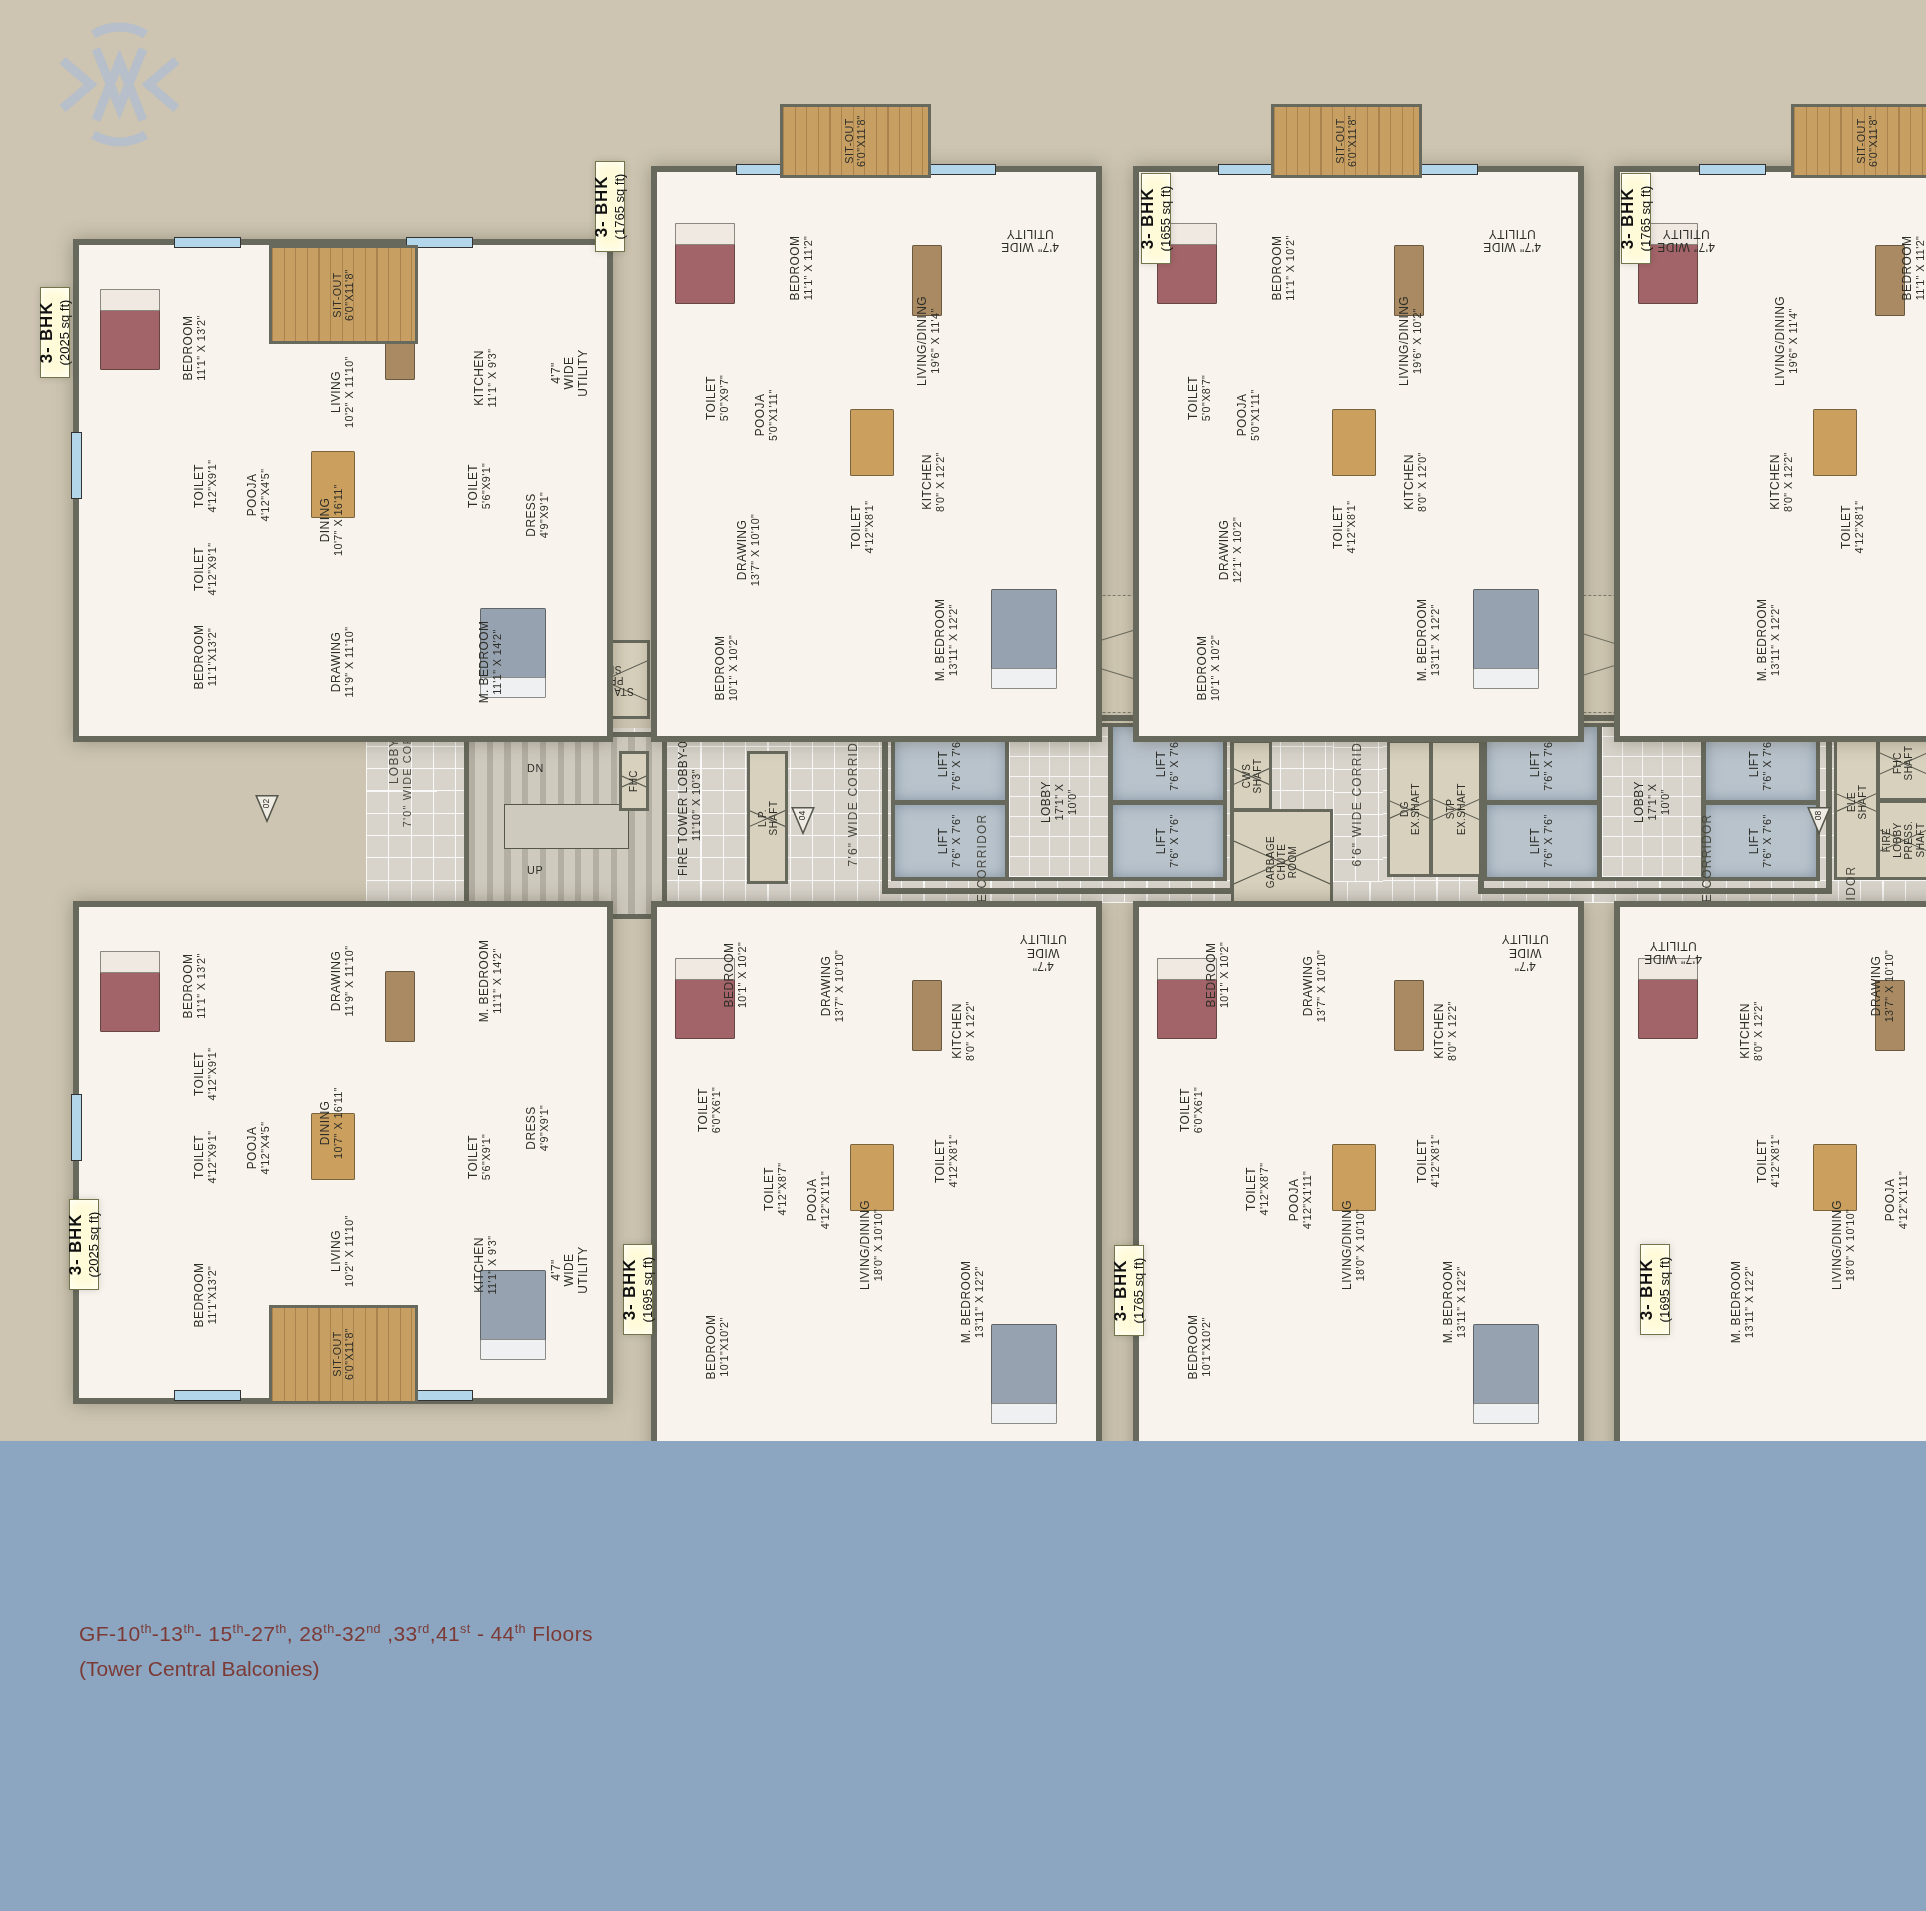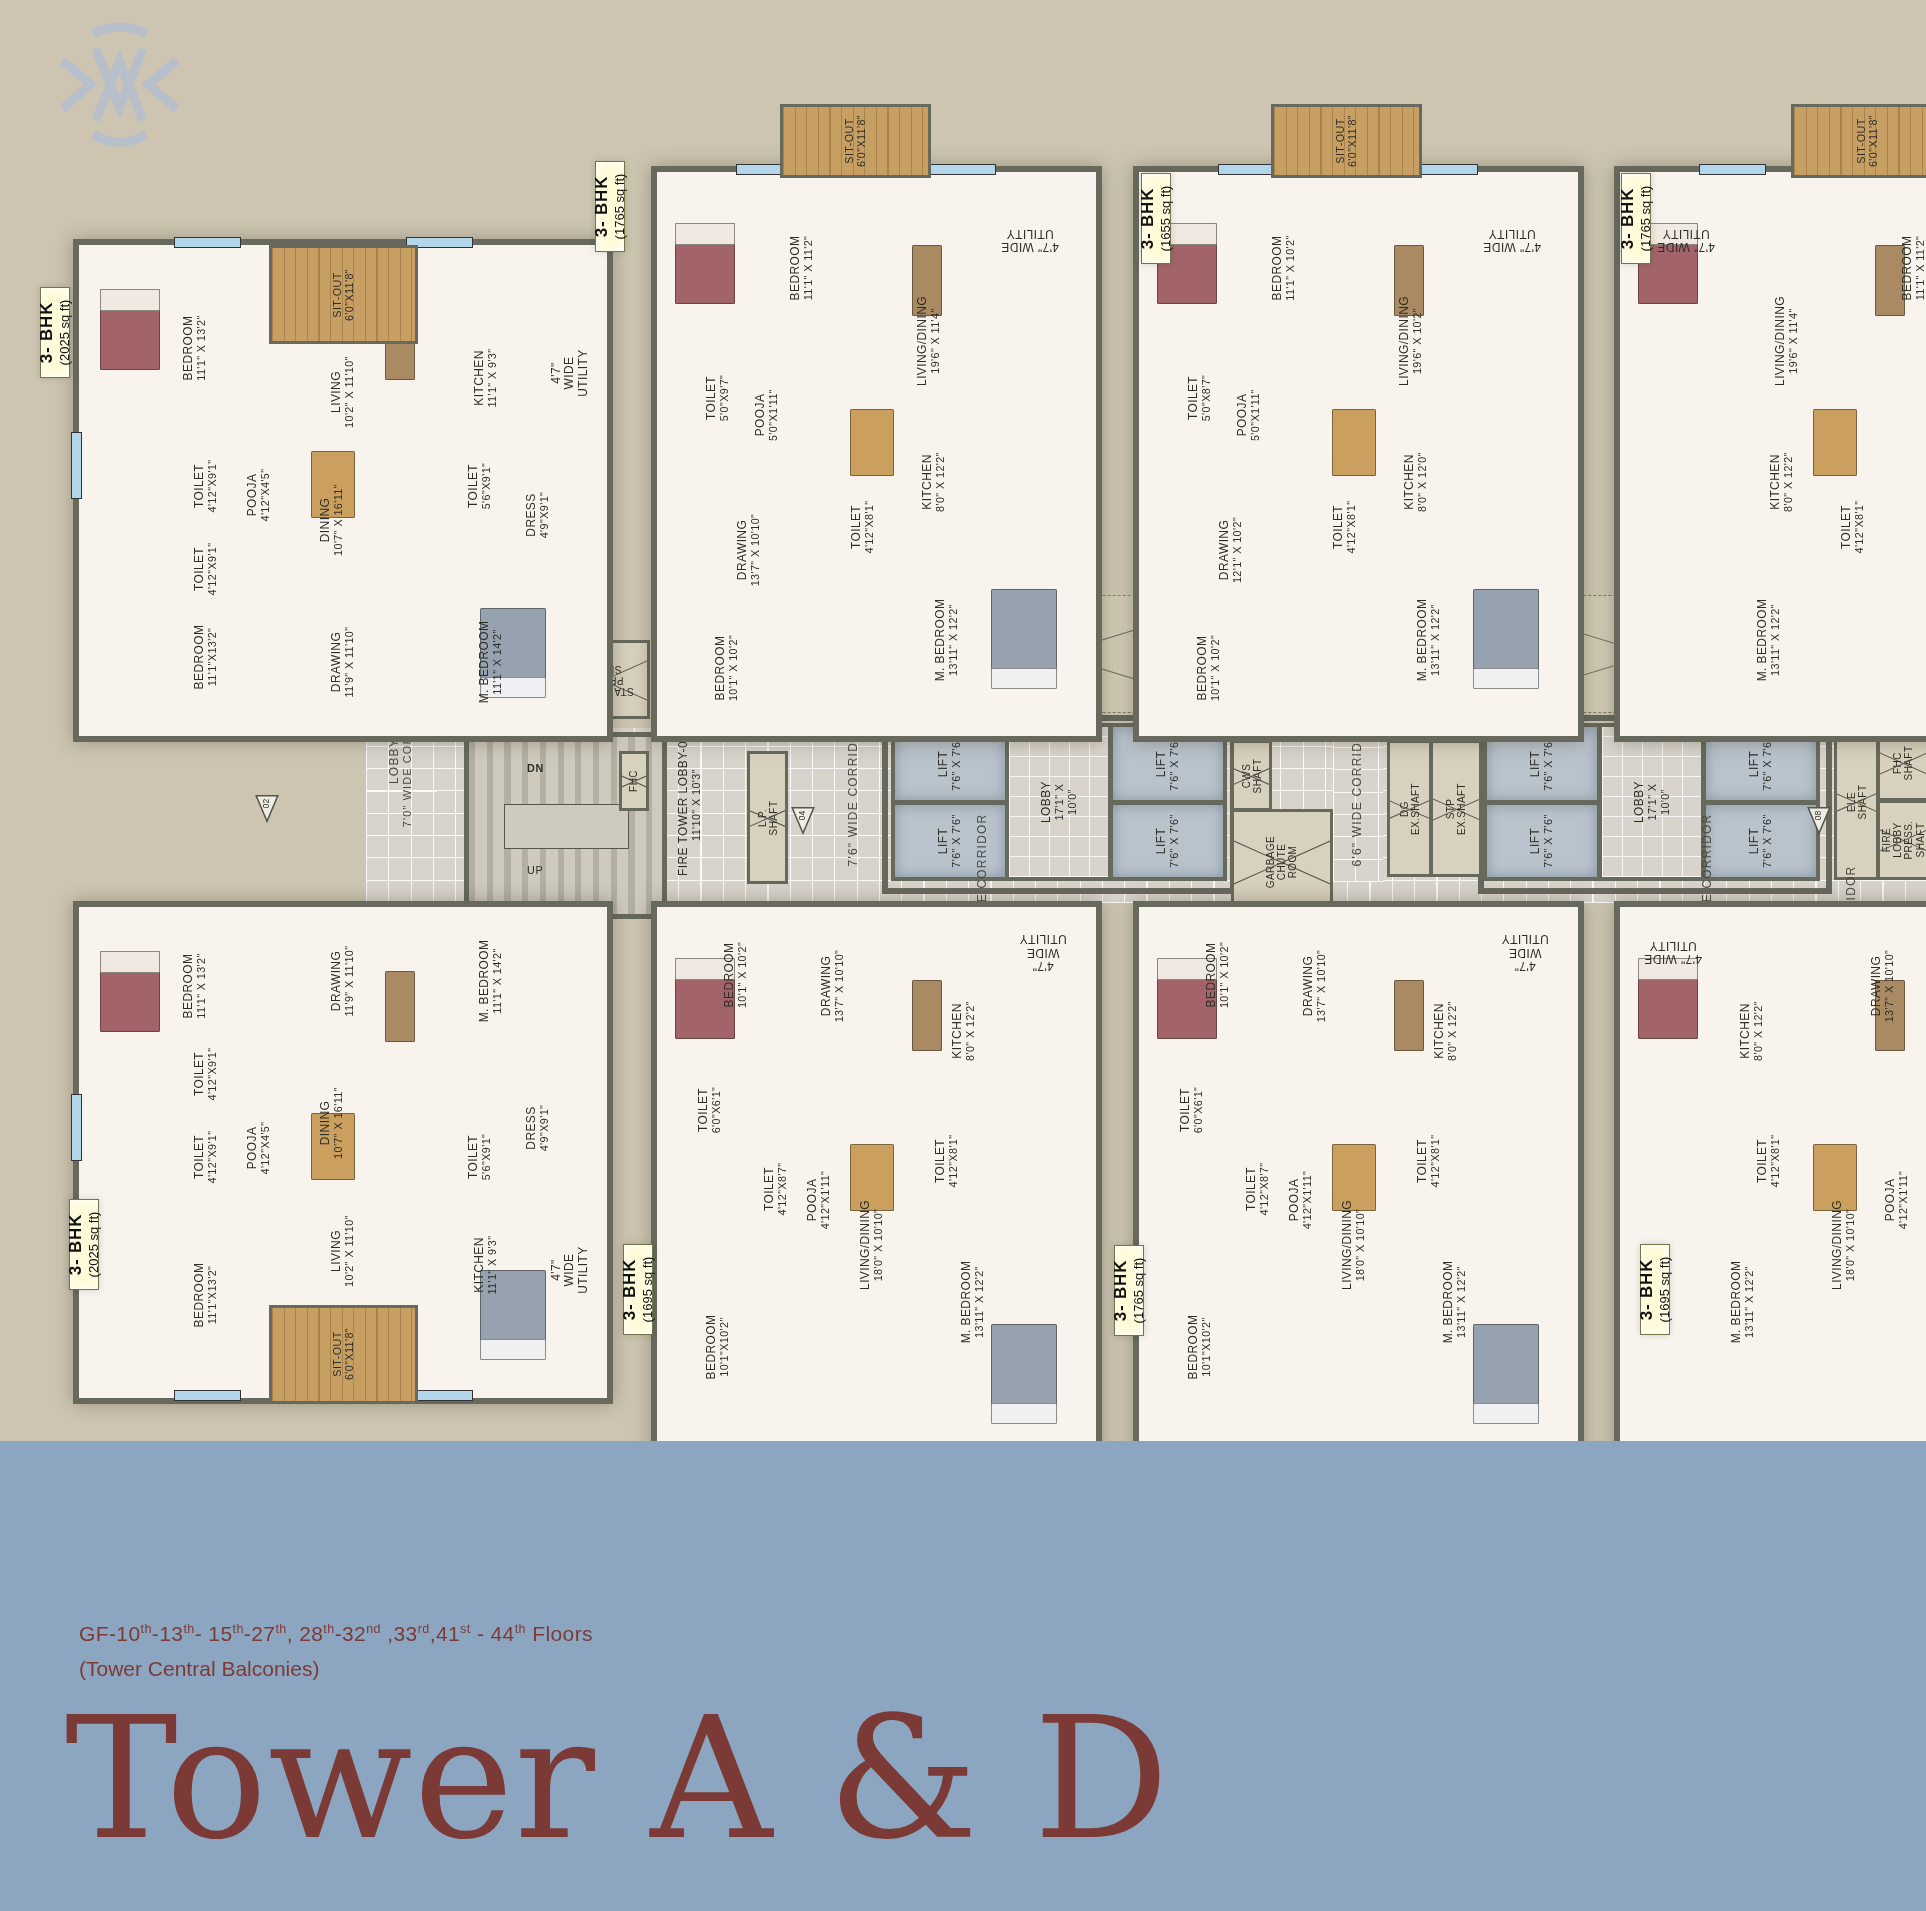--- a/index.html
+++ b/index.html
@@ -85,21 +85,21 @@
       <div class="abs corr" style="left: 366px; top: 599px; width: 71px; height: 304px; position: absolute;"></div>
       <div class="abs corr" style="left: 1333px; top: 715px; width: 50px; height: 167px; position: absolute;"></div>
       <div class="abs cutout" style="left: 882px; top: 595px; width: 342px; height: 116px; position: absolute;"></div>
       <div class="roomlab rot-90" style="left: 1209px; top: 653px;"><div class="rn">CUT-OUT</div></div>
       <div class="abs cutout" style="left: 1478px; top: 595px; width: 342px; height: 116px; position: absolute;"></div>
       <div class="roomlab rot-90" style="left: 1805px; top: 653px;"><div class="rn">CUT-OUT</div></div>
       <div class="abs cutout" style="left: 1333px; top: 595px; width: 143px; height: 116px; position: absolute;"></div>
       <div class="abs stair" style="left: 464px; top: 732px; width: 193px; height: 177px; position: absolute;">
         <div class="landing"></div>
         <div class="ud" style="left: 30%; top: 72%;">UP</div>
-        <div class="ud" style="left: 30%; top: 14%; font-weight: bold;">DN</div>
+        <div class="ud" style="left: 30%; top: 14%;">DN</div>
       </div>
       <div class="abs wallbox" style="left: 882px; top: 715px; width: 342px; height: 167px; position: absolute;"></div>
       <div class="abs wallbox" style="left: 1478px; top: 715px; width: 342px; height: 167px; position: absolute;"></div>
       <div class="abs lift" style="left: 891px; top: 723px; width: 110px; height: 73px; position: absolute;">
         <div class="roomlab rot-90" style="left: 50%; top: 50%;"><div class="rn">LIFT</div><div class="rd">7'6" X 7'6"</div></div>
       </div>
       <div class="abs lift" style="left: 891px; top: 801px; width: 110px; height: 72px; position: absolute;">
         <div class="roomlab rot-90" style="left: 50%; top: 50%;"><div class="rn">LIFT</div><div class="rd">7'6" X 7'6"</div></div>
       </div>
       <div class="abs lift" style="left: 1109px; top: 723px; width: 110px; height: 73px; position: absolute;">
@@ -448,18 +448,17 @@
         <div class="in">
           <div class="b1">3- BHK</div>
           <div class="b2">(1695 sq ft)</div>
         </div>
       </div>
     </div>
 
   <div class="band">
     <div class="floors" id="floors-line">GF-10<sup>th</sup>-13<sup>th</sup>- 15<sup>th</sup>-27<sup>th</sup>, 28<sup>th</sup>-32<sup>nd</sup> ,33<sup>rd</sup>,41<sup>st</sup> - 44<sup>th</sup> Floors</div>
     <div class="subtitle">(Tower Central Balconies)</div>
-    <div class="big-title">Tower A &amp; D</div>
 
   </div>
 
 </div>
 
 
 </body></html>

